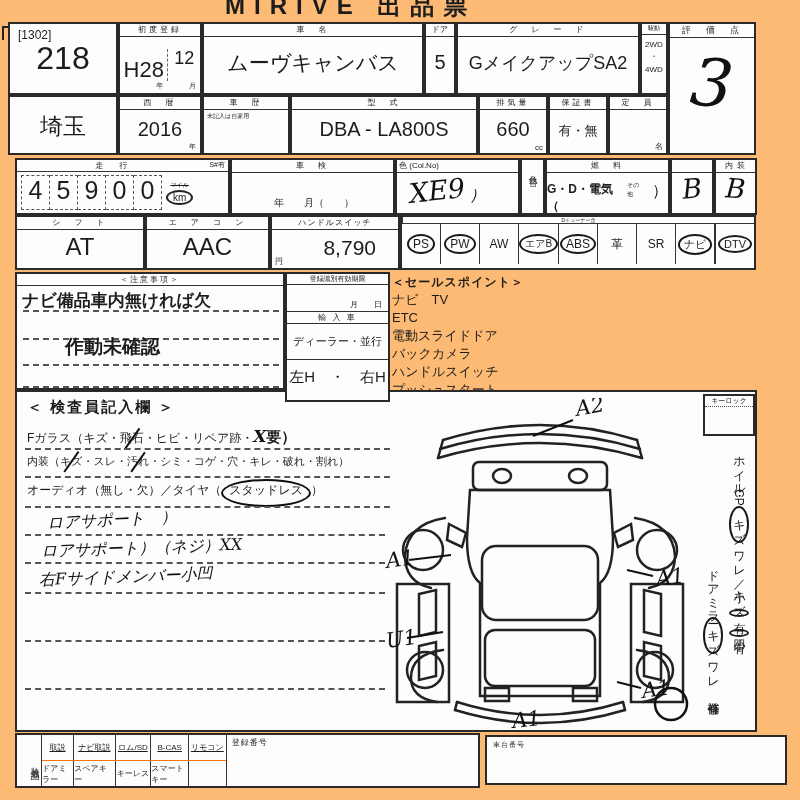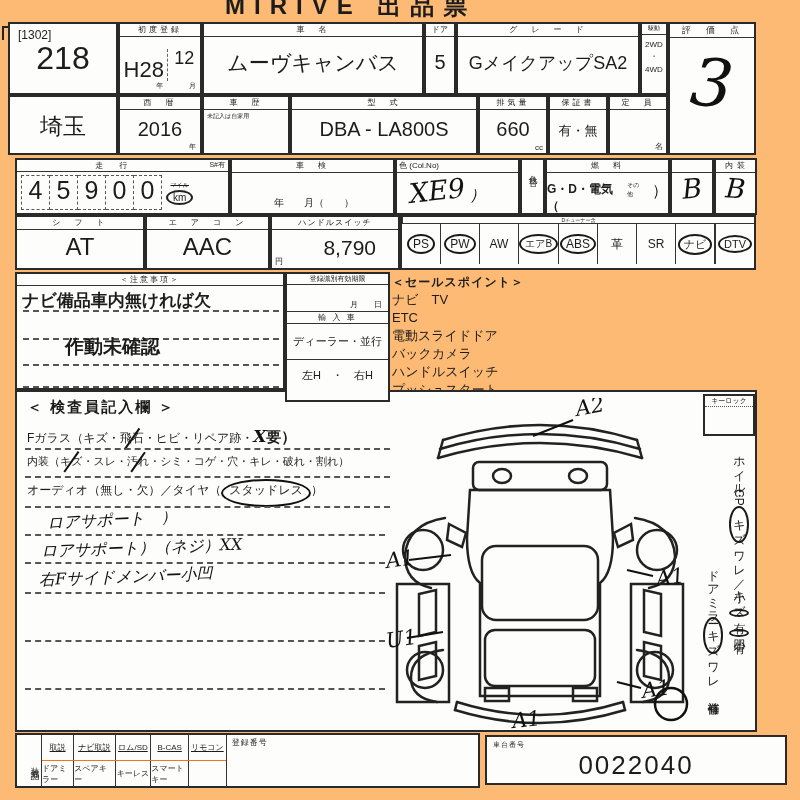--- a/index.html
+++ b/index.html
@@ -223,21 +223,21 @@
     <div class="abs" style="left:5px;top:60px;font-size:19px;font-weight:bold;margin-left:43px;">作動未確認</div>
   </div>
 
   <div class="box" style="left:285px;top:272px;width:105px;height:130px;z-index:3;">
     <div style="font-size:7px;text-align:center;border-bottom:1px solid #333;">登録識別有効期限</div>
     <div style="height:26px;border-bottom:1px solid #333;position:relative;">
       <span class="abs" style="right:6px;bottom:1px;font-size:8px;">月　　日</span>
     </div>
     <div style="font-size:8px;text-align:center;border-bottom:1px solid #333;letter-spacing:2px;">輸 入 車</div>
     <div style="height:36px;border-bottom:1px solid #333;font-size:11px;text-align:center;padding-top:10px;box-sizing:border-box;">ディーラー・並行</div>
-    <div style="font-size:11px;text-align:center;padding-top:8px;">左H　・　右H</div>
+    <div style="font-size:15px;text-align:center;padding-top:8px;">左H　・　右H</div>
   </div>
 
   <div class="abs" style="left:392px;top:274px;width:364px;height:114px;">
     <div style="font-size:12px;font-weight:bold;letter-spacing:1px;">＜セールスポイント＞</div>
     <div class="sp-item">ナビ　TV</div>
     <div class="sp-item">ETC</div>
     <div class="sp-item">電動スライドドア</div>
     <div class="sp-item">バックカメラ</div>
     <div class="sp-item">ハンドルスイッチ</div>
     <div class="sp-item">プッシュスタート</div>
@@ -352,16 +352,15 @@
         <div style="flex:1;font-size:8px;display:flex;align-items:center;justify-content:center;"></div>
       </div>
     </div>
     <div style="flex:2.6;position:relative;">
       <span class="abs" style="left:5px;top:2px;font-size:8px;letter-spacing:1px;">登録番号</span>
     </div>
   </div>
 
   <div class="box" style="left:485px;top:735px;width:302px;height:50px;">
     <div class="abs" style="left:6px;top:3px;font-size:7px;letter-spacing:1px;">車台番号</div>
-    <div style="font-size:26px;text-align:center;padding-top:13px;letter-spacing:2px;">0022040</div>
   </div>
 
 </div>
 
 </body></html>

